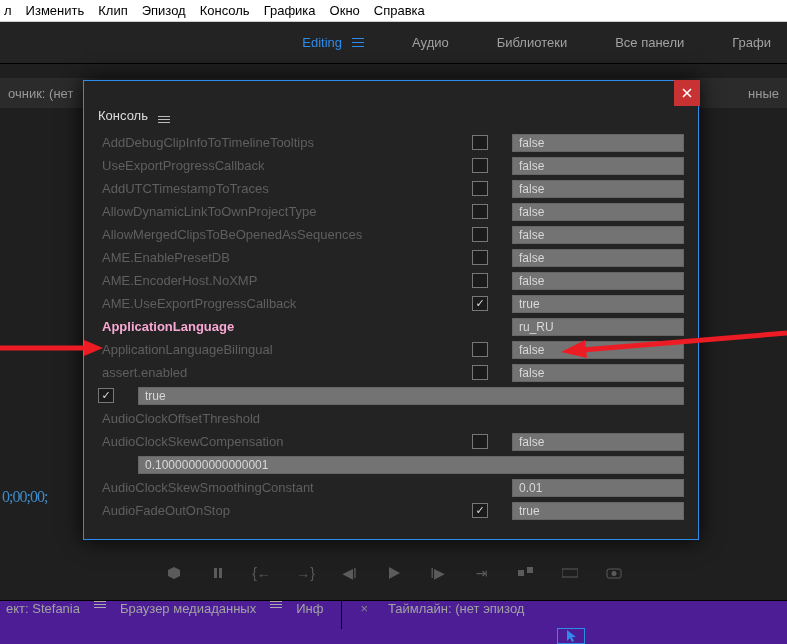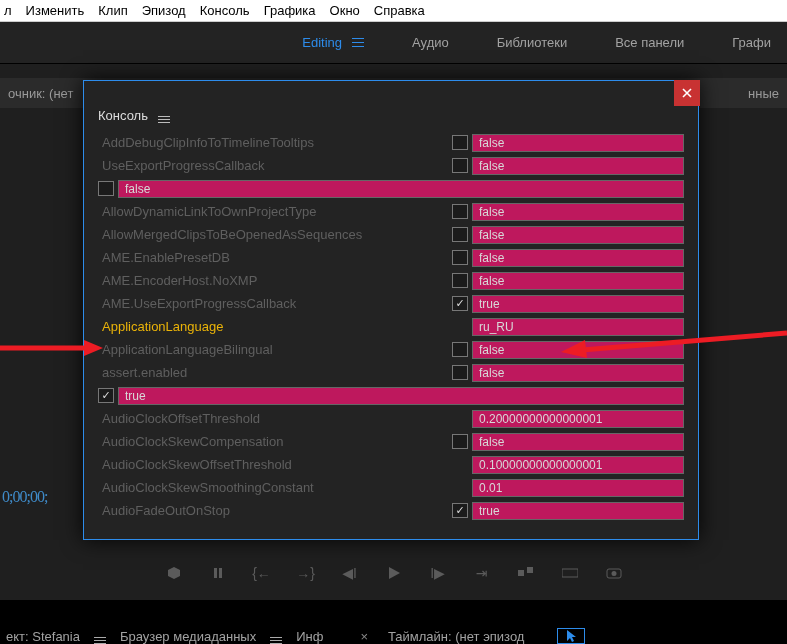--- a/index.html
+++ b/index.html
@@ -15,35 +15,35 @@
   .hamburger i{display:block;width:12px;height:1px;background:#2d8ceb}
   
   .panel-strip{position:absolute;left:0;top:78px;height:30px;background:#2b2b2b;color:#999;display:flex;align-items:center;padding:0 8px;width:100%;}
   .panel-strip .right-label{position:absolute;right:8px}
   .timecode{position:absolute;left:2px;top:488px;color:#3f8bc9;font-size:16px;font-family:Liberation Serif, serif;letter-spacing:-1px}
   
   .dialog{position:absolute;left:83px;top:80px;width:616px;height:460px;border:1px solid #2d8ceb;background:#232323;box-shadow:0 0 20px rgba(0,0,0,.9)}
   .dialog-close{position:absolute;right:-2px;top:-1px;width:26px;height:26px;background:#c83232;color:#fff;display:flex;align-items:center;justify-content:center;font-size:12px;cursor:pointer}
   .console-header{height:50px;display:flex;align-items:flex-end;padding:0 14px 8px;gap:10px;color:#ddd;font-size:13px}
   .console-list{padding:0 14px;overflow:hidden}
-  .row{display:flex;align-items:center;height:23px;gap:4px}
+  .row{display:flex;align-items:center;height:23px;gap:24px}
   .row .key{flex:0 0 350px;color:#5f5f5f;white-space:nowrap;overflow:hidden;text-overflow:ellipsis;padding-left:4px}
-  .row.highlight .key{color:#eab308;font-weight:400}
+  .row.highlight .key{color:#f9a8d4;font-weight:700}
   .row .cb{flex:0 0 16px;height:15px;border:1px solid #777;background:#1b1b1b;display:flex;align-items:center;justify-content:center;color:#ddd;font-size:11px;line-height:1}
   .row .cb.hidden{visibility:hidden}
-  .row .val{flex:1;height:15px;border:1px solid #666;background:#be185d;color:#d8d8d8;padding:8px 6px;font-size:12px;display:flex;align-items:center}
+  .row .val{flex:1;height:15px;border:1px solid #666;background:#737373;color:#d8d8d8;padding:8px 6px;font-size:12px;display:flex;align-items:center}
   
   .arrow{position:absolute;pointer-events:none}
   .arrow-left{left:0;top:338px;width:103px;height:20px}
   .arrow-right{left:557px;top:328px;width:230px;height:30px}
   
   .transport{position:absolute;left:0;top:555px;width:100%;height:36px;display:flex;align-items:center;justify-content:center;gap:28px;color:#5b5b5b}
   .transport .ico{width:16px;height:16px;display:inline-flex;align-items:center;justify-content:center;font-size:14px}
   
-  .bottom{position:absolute;left:0;top:600px;width:100%;height:44px;background:#000000;border-top:1px solid #000;display:flex;align-items:flex-end;gap:14px;padding:0 6px;color:#a2a2a2;font-size:13px}
+  .bottom{position:absolute;left:0;top:600px;width:100%;height:44px;background:#4c1d95;border-top:1px solid #000;display:flex;align-items:flex-start;gap:14px;padding:0 6px;color:#a2a2a2;font-size:13px}
   .bottom .sep{width:1px;height:28px;background:#000;margin:0 4px}
   .bottom .tab-x{color:#888;margin-right:6px}
   svg{display:block}
 </style>
 </head>
 <body>
 
 <div class="app-menu">
   <span>л</span>
   <span>Изменить</span>
@@ -95,20 +95,21 @@
         <div class="key">AddDebugClipInfoToTimelineTooltips</div>
         <div class="cb"></div>
         <div class="val">false</div>
       </div>
       <div class="row">
         <div class="key">UseExportProgressCallback</div>
         <div class="cb"></div>
         <div class="val">false</div>
       </div>
       <div class="row">
+        <div class="key">AddUTCTimestampToTraces</div>
         <div class="cb"></div>
         <div class="val">false</div>
       </div>
       <div class="row">
         <div class="key">AllowDynamicLinkToOwnProjectType</div>
         <div class="cb"></div>
         <div class="val">false</div>
       </div>
       <div class="row">
         <div class="key">AllowMergedClipsToBeOpenedAsSequences</div>
@@ -145,29 +146,27 @@
         <div class="cb"></div>
         <div class="val">false</div>
       </div>
       <div class="row">
         <div class="cb">✓</div>
         <div class="val">true</div>
       </div>
       <div class="row">
         <div class="key">AudioClockOffsetThreshold</div>
         <div class="cb hidden"></div>
-        <div class="val">0.20000000000000001</div>
       </div>
       <div class="row">
         <div class="key">AudioClockSkewCompensation</div>
         <div class="cb"></div>
         <div class="val">false</div>
       </div>
       <div class="row">
-        <div class="key">AudioClockSkewOffsetThreshold</div>
         <div class="cb hidden"></div>
         <div class="val">0.10000000000000001</div>
       </div>
       <div class="row">
         <div class="key">AudioClockSkewSmoothingConstant</div>
         <div class="cb hidden"></div>
         <div class="val">0.01</div>
       </div>
       <div class="row">
         <div class="key">AudioFadeOutOnStop</div>

